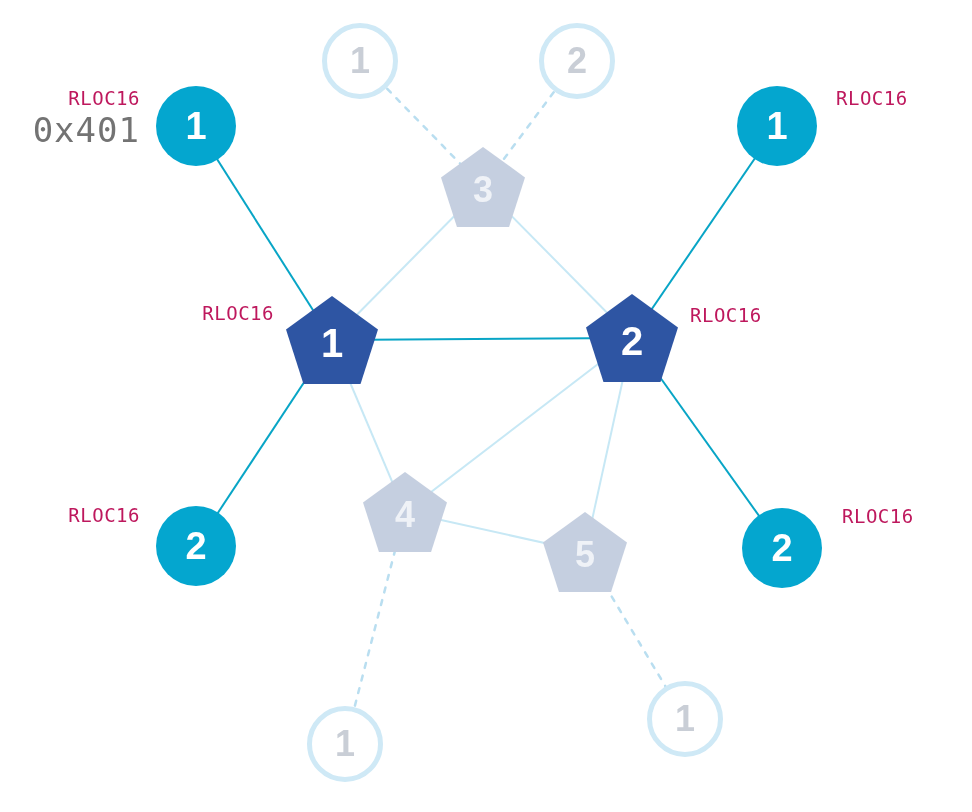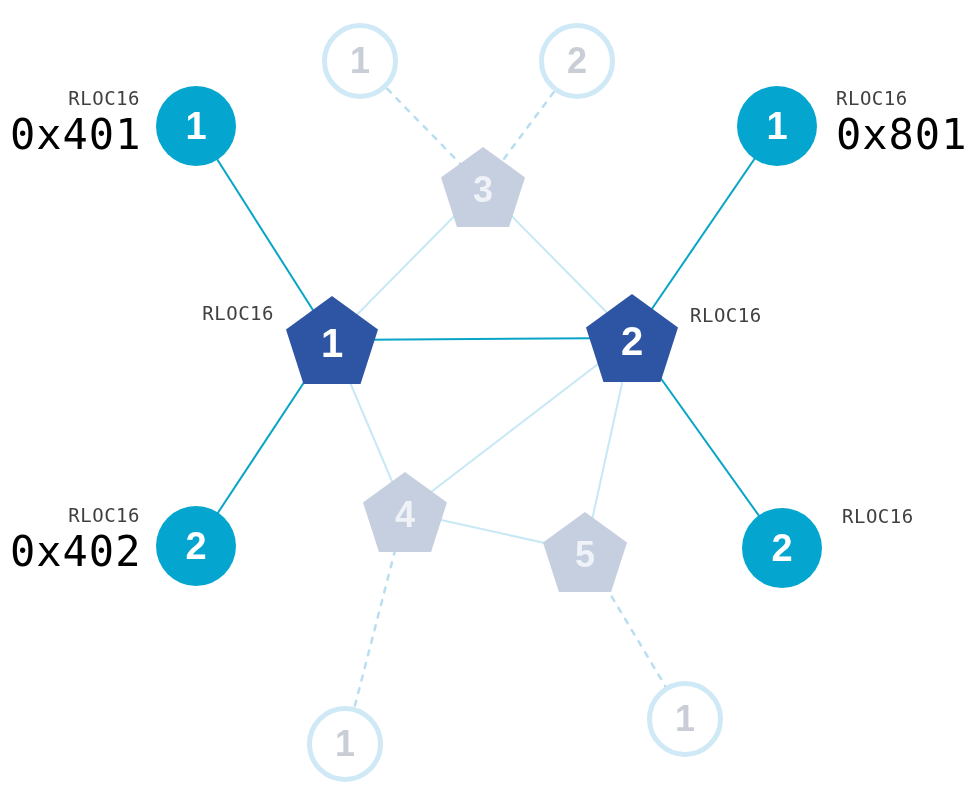--- a/index.html
+++ b/index.html
@@ -77,26 +77,26 @@
   }
 
   .rloc-label {
     position: absolute;
     z-index: 3;
     font-family: "DejaVu Sans Mono", "Liberation Mono", monospace;
     line-height: 1.1;
   }
   .rloc-label .tag {
     font-size: 19px;
-    color: #404040;
+    color: #be185d;
     letter-spacing: 0.5px;
   }
   .rloc-label .hex {
-    font-size: 42px;
-    color: #000000;
+    font-size: 34px;
+    color: #737373;
     margin-top: 3px;
     letter-spacing: 1px;
   }
   .align-right { text-align: right; }
   .align-left  { text-align: left; }
 
   
   #p1   { left: 286px; top: 296px; }
   #p2   { left: 586px; top: 294px; }
   #p3   { left: 441px; top: 147px; }
@@ -186,29 +186,27 @@
   <div id="fbr" class="node circ-faded">
     <span>1</span>
   </div>
 
   <div id="lbl-401" class="rloc-label align-right">
     <div class="tag">RLOC16</div>
     <div class="hex">0x401</div>
   </div>
   <div id="lbl-801" class="rloc-label align-left">
     <div class="tag">RLOC16</div>
-    <div class="hex">0x801</div>
   </div>
   <div id="lbl-400" class="rloc-label align-right">
     <div class="tag">RLOC16</div>
   </div>
   <div id="lbl-800" class="rloc-label align-left">
     <div class="tag">RLOC16</div>
   </div>
   <div id="lbl-402" class="rloc-label align-right">
     <div class="tag">RLOC16</div>
-    <div class="hex">0x402</div>
   </div>
   <div id="lbl-802" class="rloc-label align-left">
     <div class="tag">RLOC16</div>
   </div>
 
 </div>
 
 </body></html>

